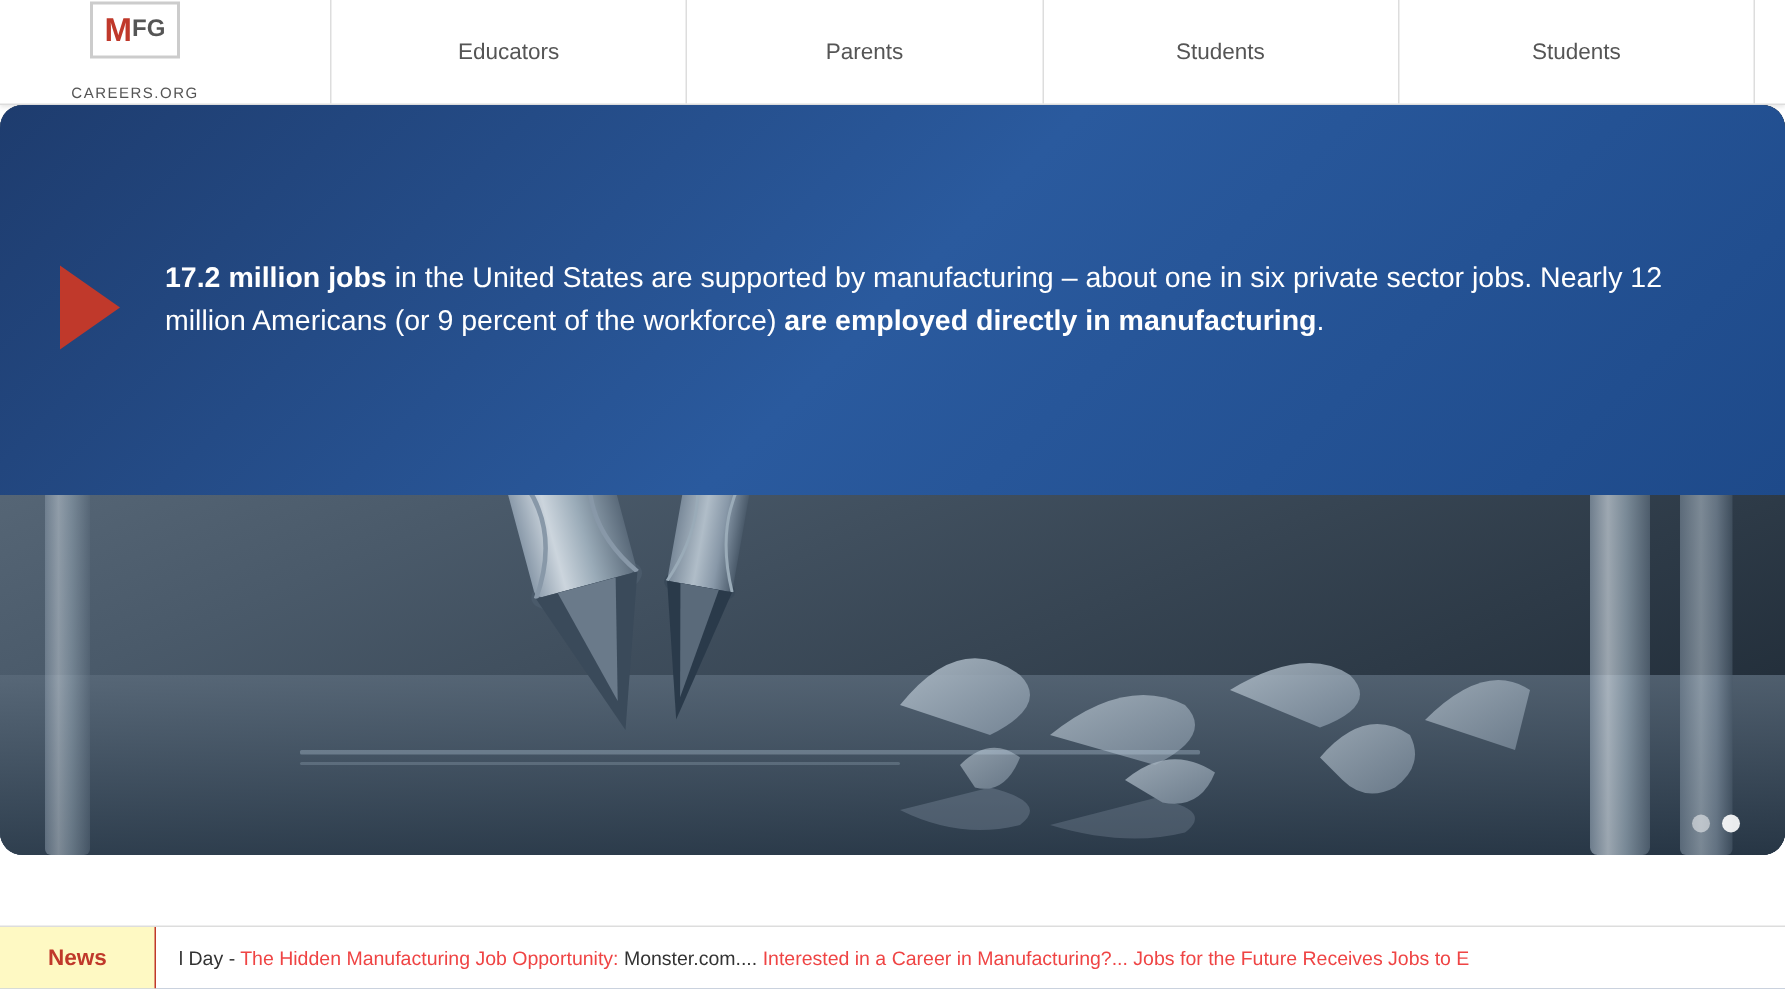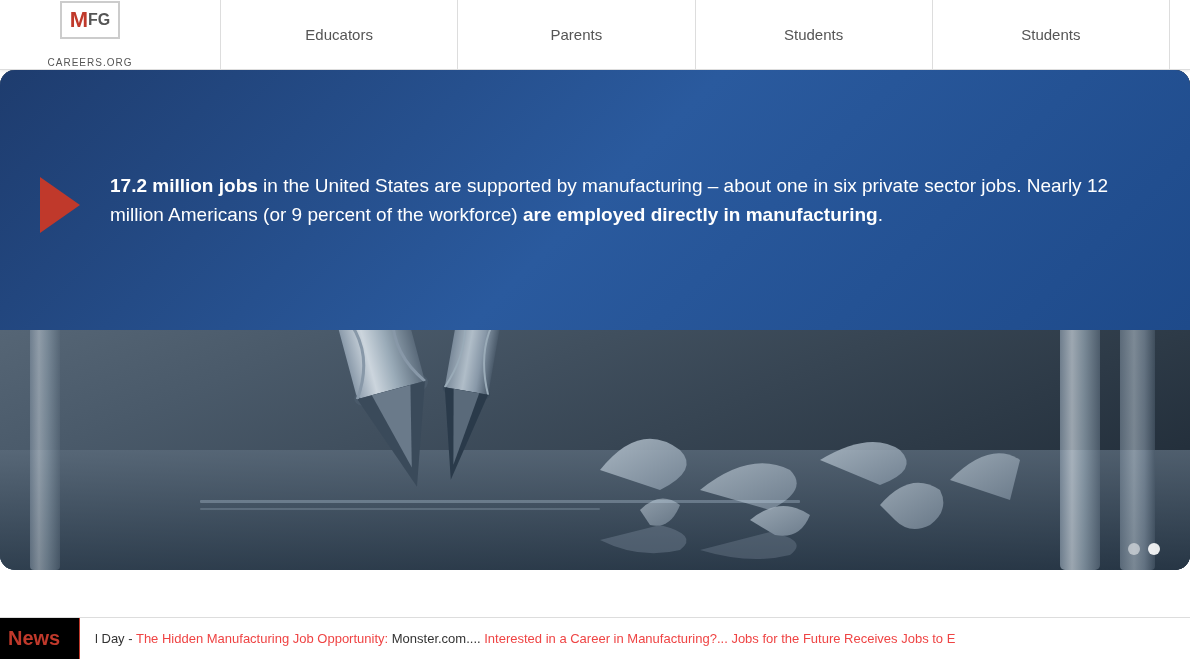--- a/index.html
+++ b/index.html
@@ -122,25 +122,25 @@
       border-top: 1px solid #ddd;
       display: flex;
       align-items: center;
       overflow: hidden;
       position: absolute;
       bottom: 0;
       left: 0;
       right: 0;
     }
     #news-label {
-      background: #000000;
+      background: #fef9c3;
       color: #c0392b;
       font-weight: bold;
-      font-size: 20px;
-      padding: 0 8px;
+      font-size: 15px;
+      padding: 0 32px;
       border-right: 1px solid #c0392b;
       height: 100%;
       display: flex;
       align-items: center;
       flex-shrink: 0;
       min-width: 80px;
     }
     #news-content {
       padding: 0 15px;
       font-size: 13px;

